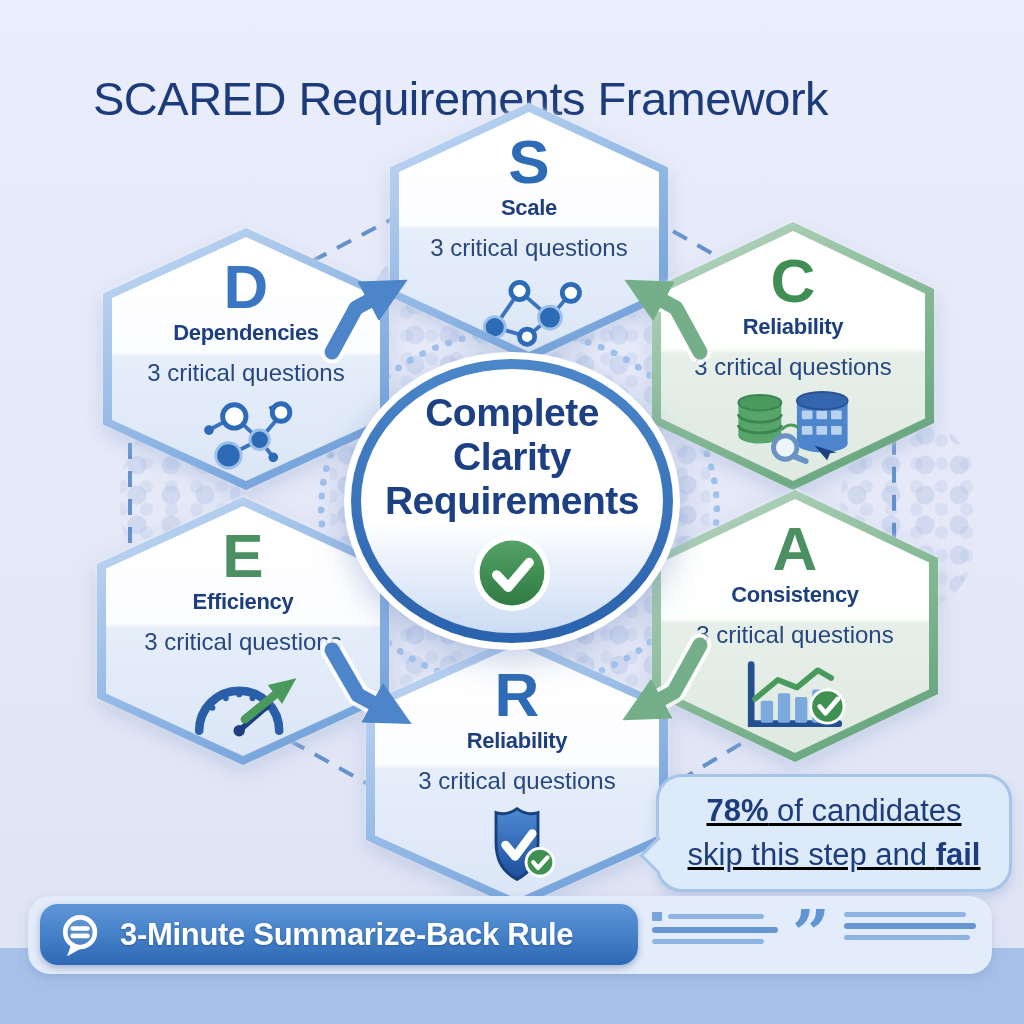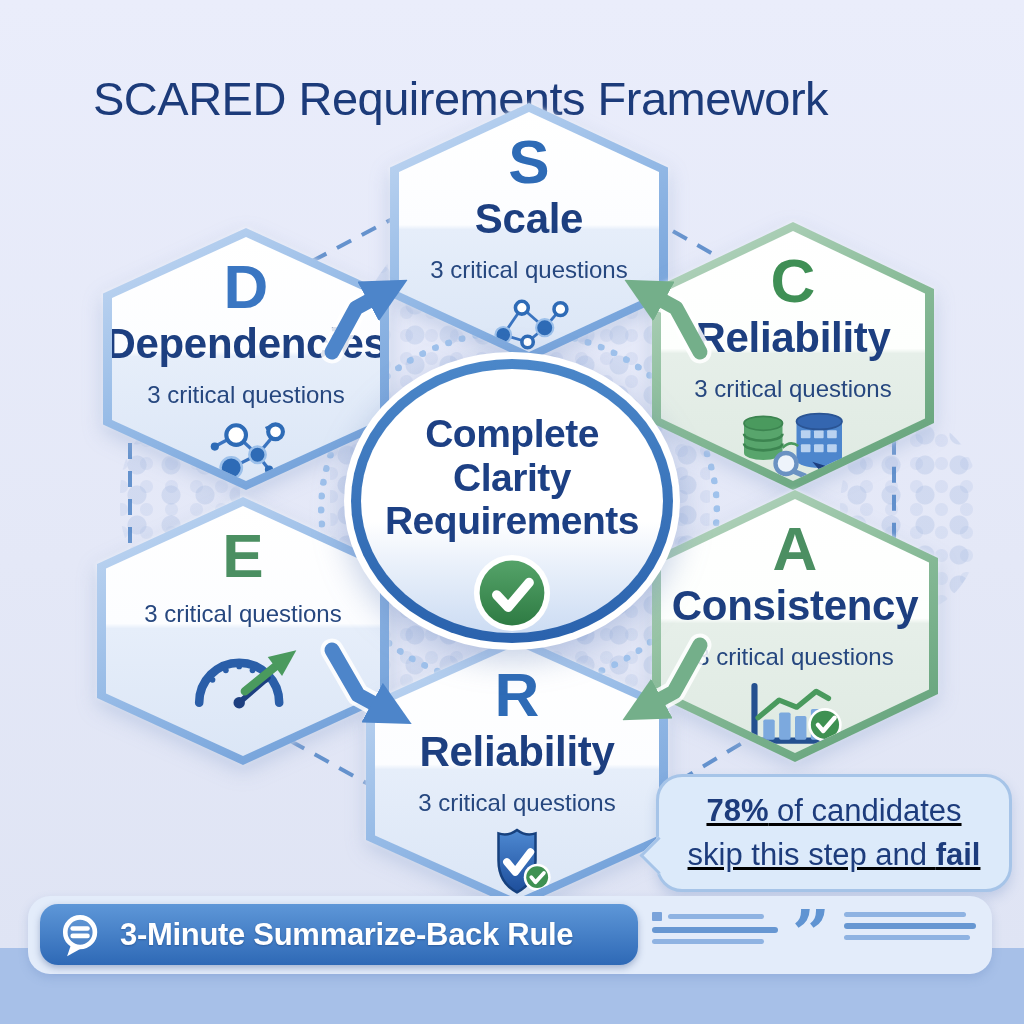--- a/index.html
+++ b/index.html
@@ -34,31 +34,31 @@
     filter:drop-shadow(0 7px 10px rgba(96,126,186,0.30)) drop-shadow(0 0 2px rgba(255,255,255,0.9));}
   .hex-border,.hex-inner{clip-path:polygon(50% 0,100% 25%,100% 75%,50% 100%,0 75%,0 25%);}
   .hex-border{position:absolute;inset:0;}
   .hex.blue  .hex-border{background:linear-gradient(150deg,#c6daf3 0%,#98bce7 45%,#699ad6 100%);}
   .hex.green .hex-border{background:linear-gradient(150deg,#bdd9c6 0%,#8cbd9b 45%,#5e9f76 100%);}
   .hex-inner{position:absolute;inset:9px;display:flex;flex-direction:column;align-items:center;text-align:center;}
   .hex.blue  .hex-inner{background:linear-gradient(180deg,#ffffff 0%,#fcfdff 47%,#e6eefa 49%,#dbe6f6 100%);}
   .hex.green .hex-inner{background:linear-gradient(180deg,#ffffff 0%,#fdfffd 47%,#e6efe9 49%,#dfeae2 100%);}
   .hex-letter{font-size:62px;line-height:1;font-weight:bold;margin-top:19px;}
   .lt-blue{color:#2e6bb6;} .lt-blue2{color:#3a76c2;} .lt-green{color:#3f8f55;} .lt-green2{color:#4b8f62;}
-  .hex-name{font-size:42px;font-weight:bold;color:#1d3f80;margin-top:2px;letter-spacing:-0.3px;}
+  .hex-name{font-size:22px;font-weight:bold;color:#1d3f80;margin-top:2px;letter-spacing:-0.3px;}
   .hex-sub{font-size:24px;color:#26477f;margin-top:13px;}
   .hex-icon{margin-top:8px;}
   
   .center-circle{position:absolute;left:344px;top:352px;width:336px;height:298px;z-index:2;
     filter:drop-shadow(0 10px 16px rgba(90,120,180,0.35));}
   .cc-outer{position:absolute;inset:0;border-radius:50%;background:#ffffff;}
   .cc-ring{position:absolute;inset:7px;border-radius:50%;background:linear-gradient(180deg,#4b87c9 0%,#2a62ad 100%);}
   .cc-inner{position:absolute;inset:17px;border-radius:50%;
     background:linear-gradient(180deg,#ffffff 0%,#ffffff 58%,#ecf2fb 72%,#ccdcf3 100%);
-    display:flex;flex-direction:column;align-items:center;justify-content:flex-end;padding-top:2px;}
+    display:flex;flex-direction:column;align-items:center;justify-content:center;padding-top:2px;}
   .cc-line{font-size:39px;line-height:1.12;font-weight:bold;color:#1d4084;letter-spacing:-0.5px;}
   .cc-check{margin-top:10px;}
   
   .callout{position:absolute;left:656px;top:774px;width:350px;height:112px;z-index:2;
     background:#dceafa;border:3px solid #a6c4e8;border-radius:26px;
     display:flex;flex-direction:column;align-items:center;justify-content:center;
     box-shadow:0 6px 12px rgba(96,126,186,0.25);text-decoration:underline;}
   .callout:before{content:"";position:absolute;left:-14px;bottom:20px;width:24px;height:24px;
     background:#dceafa;border-left:3px solid #a6c4e8;border-bottom:3px solid #a6c4e8;
     transform:rotate(45deg);}
@@ -175,20 +175,21 @@
         <line x1="63" y1="69" x2="75" y2="74" stroke="#6a92c2" stroke-width="6" stroke-linecap="round"></line>
         <path d="M84,58 l13,15 l3,-7 l7,-1 z" fill="#1d3f80"></path>
       </svg>
     </div>
   </div>
 
   <div class="hex blue" style="left:97px;top:497px;width:292px;height:268px;">
     <div class="hex-border"></div>
     <div class="hex-inner">
       <div class="hex-letter lt-green2">E</div>
+      <div class="hex-name">Efficiency</div>
       <div class="hex-sub">3 critical questions</div>
       <svg class="hex-icon" width="124" height="80" viewBox="0 0 124 84">
         <path d="M16,70 A42,42 0 0 1 100,70" fill="none" stroke="#2a5ea8" stroke-width="9" stroke-linecap="round"></path>
         <g fill="#2a5ea8">
           <circle cx="30" cy="46" r="3"></circle>
             <circle cx="44" cy="36" r="3"></circle>
             <circle cx="58" cy="32" r="3"></circle>
           <circle cx="72" cy="36" r="3"></circle>
             <circle cx="86" cy="46" r="3"></circle>
         </g>

